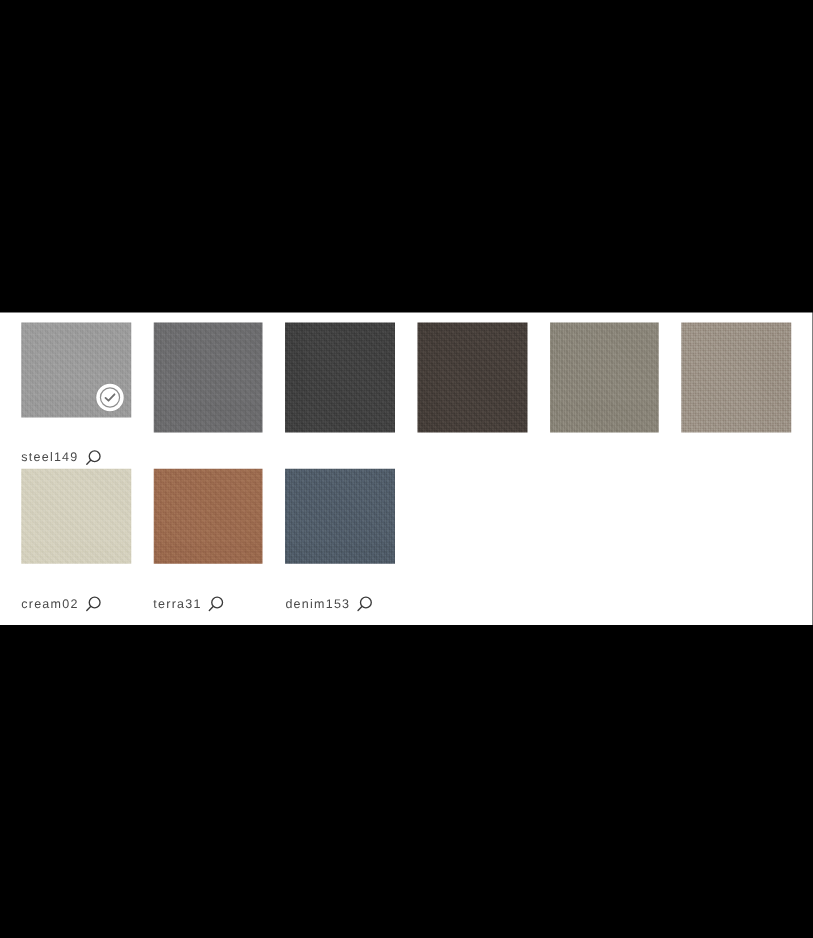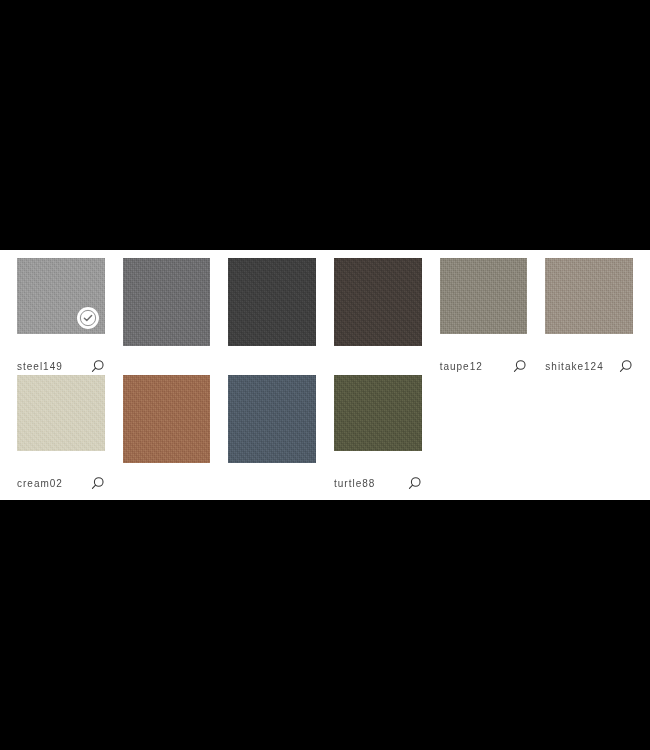--- a/index.html
+++ b/index.html
@@ -90,21 +90,20 @@
     justify-content: center;
     box-shadow: 0 0 1px rgba(0,0,0,0.18);
   }
   .check-badge svg { display: block; }
 
   
   .swatch-caption {
     height: 19px;
     display: flex;
     align-items: center;
-    justify-content: space-between;
     gap: 4px;
     margin-top: 24px;
   }
 
   .swatch-name {
     font-size: 10px;
     letter-spacing: 1.0px;
     color: #4a4a4a;
     white-space: nowrap;
     font-family: "Liberation Sans", "DejaVu Sans", sans-serif;
@@ -155,74 +154,60 @@
       </div>
       <div class="swatch-tile">
         <div class="swatch-chip-wrap">
           <div class="swatch-chip" style="background-color: rgb(68, 60, 55);"></div>
         </div>
       </div>
       <div class="swatch-tile">
         <div class="swatch-chip-wrap">
           <div class="swatch-chip" style="background-color: rgb(138, 133, 121);"></div>
         </div>
-        <div class="swatch-caption">
-          <span class="swatch-name">taupe12</span>
-          <span class="zoom-icon">
-            <svg viewBox="0 0 16 16" width="15" height="15" aria-hidden="true">
-              <circle cx="9.3" cy="6.4" r="4.6" fill="none" stroke="#3a3a3a" stroke-width="1.15"></circle>
-              <line x1="5.9" y1="9.8" x2="2.6" y2="13.2" stroke="#3a3a3a" stroke-width="1.15" stroke-linecap="round"></line>
-            </svg>
-          </span>
-        </div>
       </div>
       <div class="swatch-tile">
         <div class="swatch-chip-wrap">
           <div class="swatch-chip" style="background-color: rgb(155, 144, 132);"></div>
         </div>
-        <div class="swatch-caption">
-          <span class="swatch-name">shitake124</span>
-          <span class="zoom-icon">
-            <svg viewBox="0 0 16 16" width="15" height="15" aria-hidden="true">
-              <circle cx="9.3" cy="6.4" r="4.6" fill="none" stroke="#3a3a3a" stroke-width="1.15"></circle>
-              <line x1="5.9" y1="9.8" x2="2.6" y2="13.2" stroke="#3a3a3a" stroke-width="1.15" stroke-linecap="round"></line>
-            </svg>
-          </span>
-        </div>
       </div>
       <div class="swatch-tile">
         <div class="swatch-chip-wrap">
           <div class="swatch-chip" style="background-color: rgb(213, 209, 189);"></div>
         </div>
         <div class="swatch-caption">
           <span class="swatch-name">cream02</span>
           <span class="zoom-icon">
             <svg viewBox="0 0 16 16" width="15" height="15" aria-hidden="true">
               <circle cx="9.3" cy="6.4" r="4.6" fill="none" stroke="#3a3a3a" stroke-width="1.15"></circle>
               <line x1="5.9" y1="9.8" x2="2.6" y2="13.2" stroke="#3a3a3a" stroke-width="1.15" stroke-linecap="round"></line>
             </svg>
           </span>
         </div>
       </div>
       <div class="swatch-tile">
         <div class="swatch-chip-wrap">
           <div class="swatch-chip" style="background-color: rgb(156, 106, 78);"></div>
         </div>
+        <div class="swatch-caption">
+          <span class="swatch-name">terra31</span>
+          <span class="zoom-icon">
+            <svg viewBox="0 0 16 16" width="15" height="15" aria-hidden="true">
+              <circle cx="9.3" cy="6.4" r="4.6" fill="none" stroke="#3a3a3a" stroke-width="1.15"></circle>
+              <line x1="5.9" y1="9.8" x2="2.6" y2="13.2" stroke="#3a3a3a" stroke-width="1.15" stroke-linecap="round"></line>
+            </svg>
+          </span>
+        </div>
       </div>
       <div class="swatch-tile">
         <div class="swatch-chip-wrap">
           <div class="swatch-chip" style="background-color: rgb(78, 90, 102);"></div>
         </div>
-      </div>
-      <div class="swatch-tile">
-        <div class="swatch-chip-wrap">
-          <div class="swatch-chip" style="background-color: rgb(85, 87, 63);"></div>
-        </div>
-        <div class="swatch-caption">
-          <span class="swatch-name">turtle88</span>
+        <div class="swatch-caption">
+          <span class="swatch-name">denim153</span>
           <span class="zoom-icon">
             <svg viewBox="0 0 16 16" width="15" height="15" aria-hidden="true">
               <circle cx="9.3" cy="6.4" r="4.6" fill="none" stroke="#3a3a3a" stroke-width="1.15"></circle>
               <line x1="5.9" y1="9.8" x2="2.6" y2="13.2" stroke="#3a3a3a" stroke-width="1.15" stroke-linecap="round"></line>
             </svg>
           </span>
         </div>
       </div>
     </div>
 </div>

